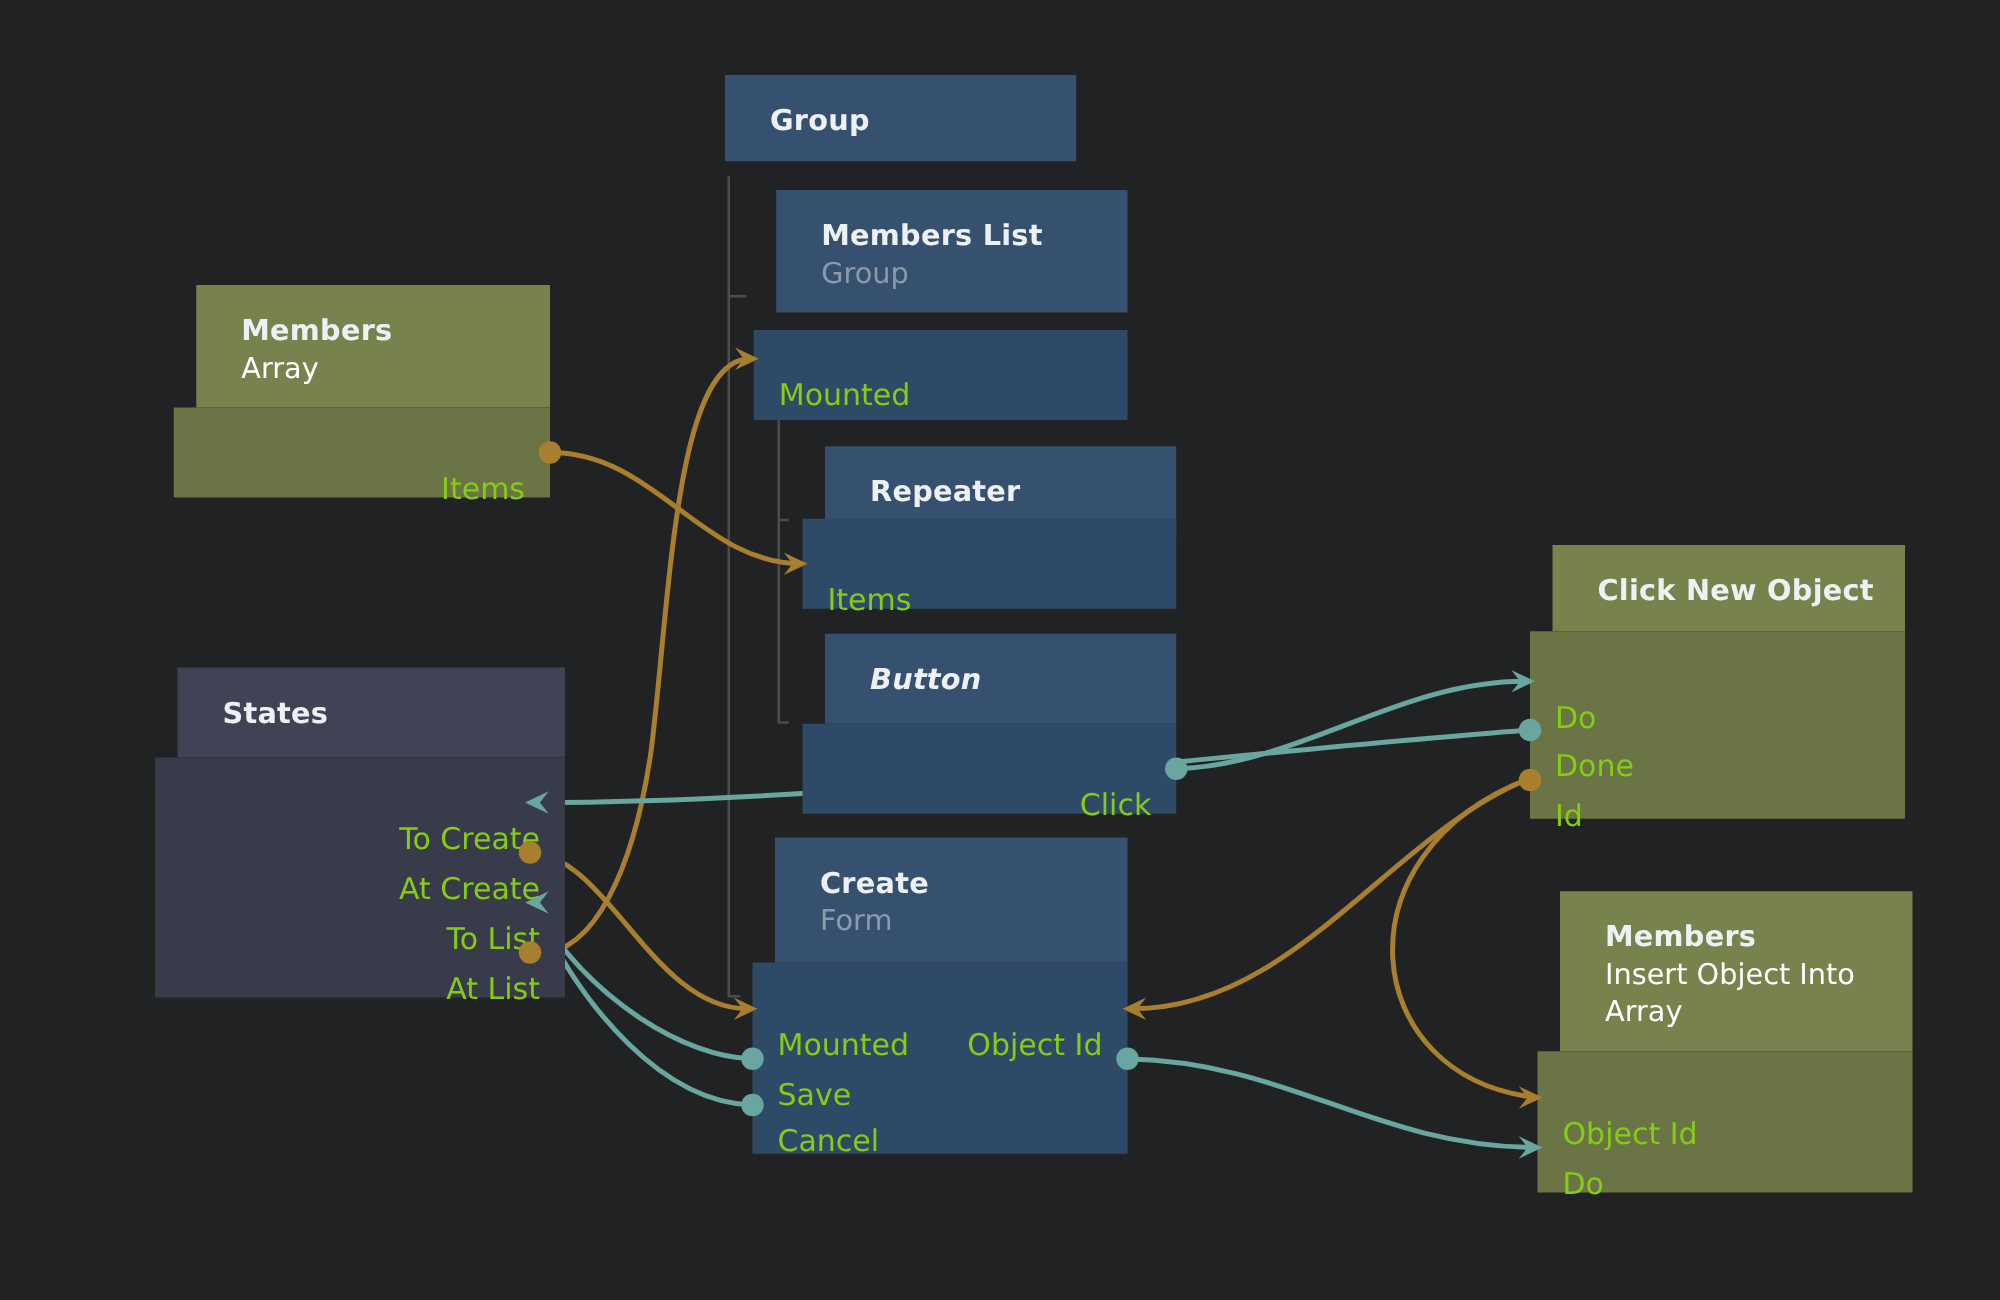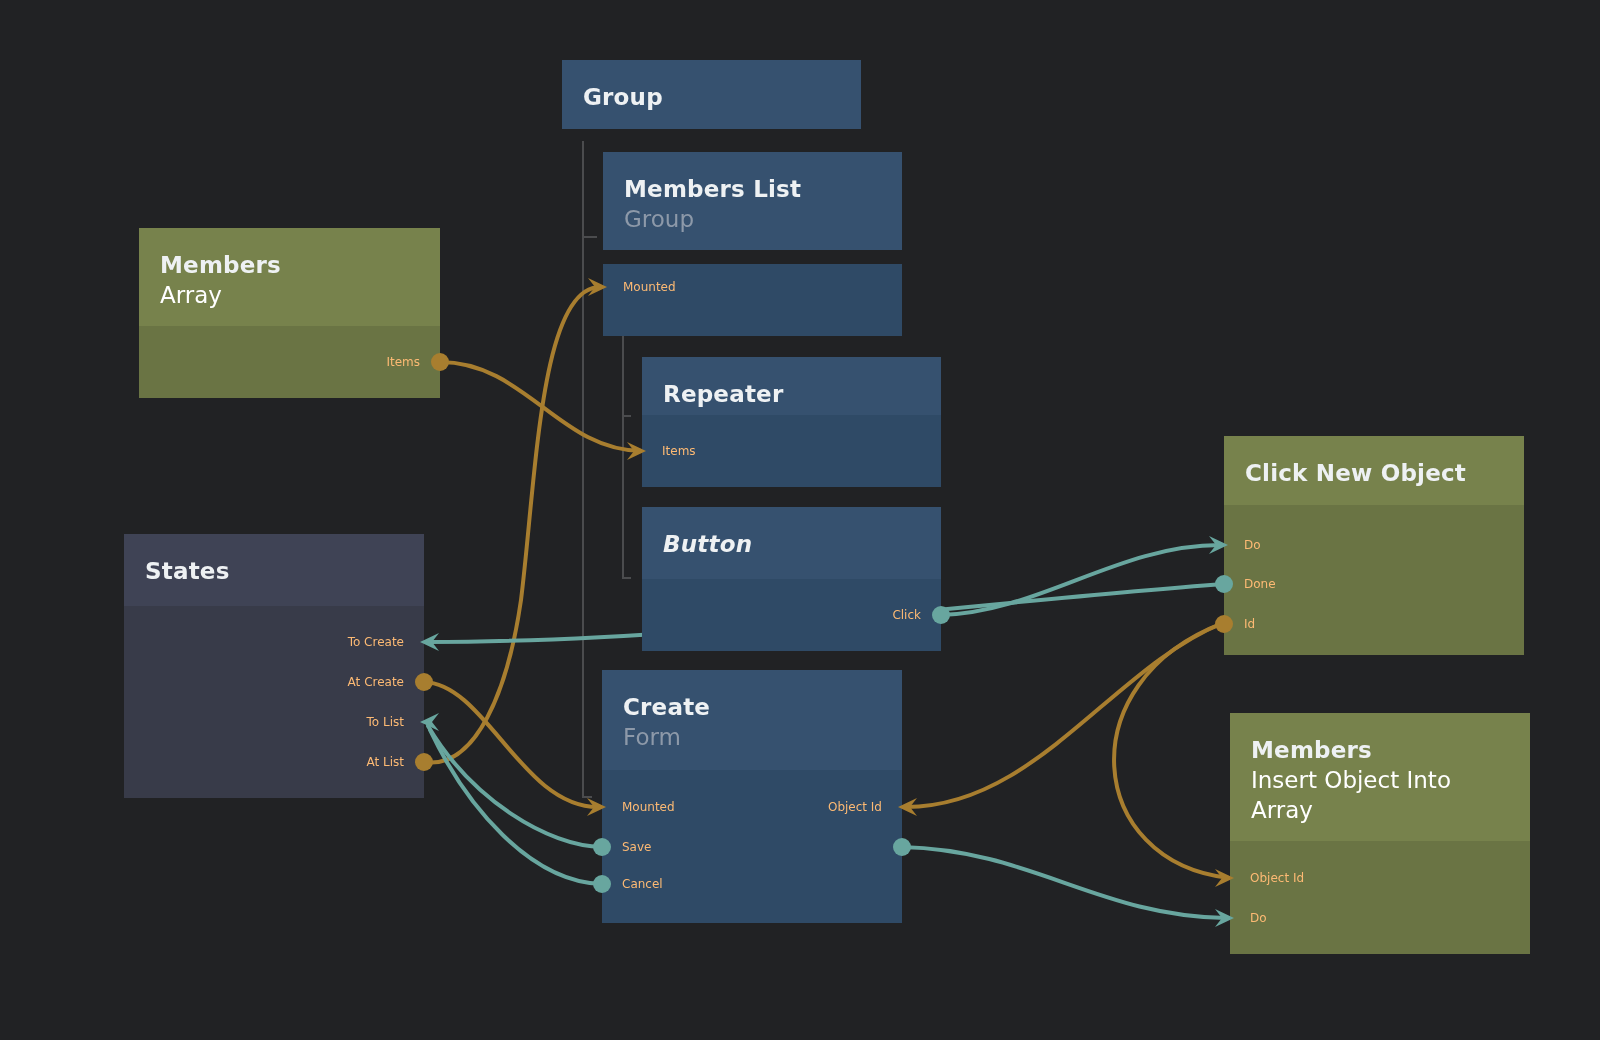--- a/index.html
+++ b/index.html
@@ -5,35 +5,35 @@
   html,body{margin:0;padding:0;background:#161718;}
   #canvas{
     position:relative;
     width:1600px;height:1040px;
     background:#212224;
     overflow:hidden;
     font-family:"DejaVu Sans","Liberation Sans",sans-serif;
   }
   svg.layer{position:absolute;left:0;top:0;}
   .node{position:absolute;}
-  .node .hdr{position:absolute;left:0;top:0;right:0;box-sizing:border-box;padding:22px 20px 0 21px;}
+  .node .hdr{position:absolute;left:18px;top:0;right:0;box-sizing:border-box;padding:22px 20px 0 36px;}
   .node .bdy{position:absolute;left:0;right:0;bottom:0;}
   .v-blue  .hdr{background:#36516f;}
   .v-blue  .bdy{background:#2f4a66;}
   .v-green .hdr{background:#77824c;}
   .v-green .bdy{background:#6a7444;}
   .v-gray  .hdr{background:#3f4355;}
   .v-gray  .bdy{background:#383b49;}
   .title{font-size:23px;font-weight:bold;line-height:30px;color:#eef1f3;letter-spacing:.2px;}
   .subtitle{font-size:23px;font-weight:normal;line-height:30px;}
   .v-blue .subtitle{color:#8d99a9;}
   .v-green .subtitle{color:#ffffff;}
   .plabel{
     position:absolute;height:30px;line-height:30px;
-    font-size:12px;color:#fdba74;white-space:nowrap;
+    font-size:24px;color:#84cc16;white-space:nowrap;margin-top:29px;
   }
   .plabel.pl-left{left:20px;}
   .plabel.pl-right{right:20px;text-align:right;}
   path.wire{fill:none;stroke-width:4;stroke-linecap:round;}
   path.tree{fill:none;stroke:#4b4c4e;stroke-width:2;}
 </style>
 </head>
 <body>
 
 <div id="canvas" style="width: 1600px; height: 1040px; background: rgb(33, 34, 36);">
@@ -81,21 +81,21 @@
       <div class="bdy" style="height: 72px;"></div>
       <div class="plabel pl-left" style="top: 93px;">Items</div>
     </div>
     <div class="node v-blue" style="left: 642px; top: 507px; width: 299px; height: 144px; z-index: 2;">
       <div class="hdr" style="height: 72px; font-style: italic;">
         <div class="title">Button</div>
       </div>
       <div class="bdy" style="height: 72px;"></div>
       <div class="plabel pl-right" style="top: 93px;">Click</div>
     </div>
-    <div class="node v-gray" style="left: 124px; top: 534px; width: 300px; height: 264px; z-index: 2;">
+    <div class="node v-gray" style="left: 124px; top: 534px; width: 328px; height: 264px; z-index: 2;">
       <div class="hdr" style="height: 72px;">
         <div class="title">States</div>
       </div>
       <div class="bdy" style="height: 192px;"></div>
       <div class="plabel pl-right" style="top: 93px;">To Create</div>
       <div class="plabel pl-right" style="top: 133px;">At Create</div>
       <div class="plabel pl-right" style="top: 173px;">To List</div>
       <div class="plabel pl-right" style="top: 213px;">At List</div>
     </div>
     <div class="node v-blue" style="left: 602px; top: 670px; width: 300px; height: 253px; z-index: 2;">

